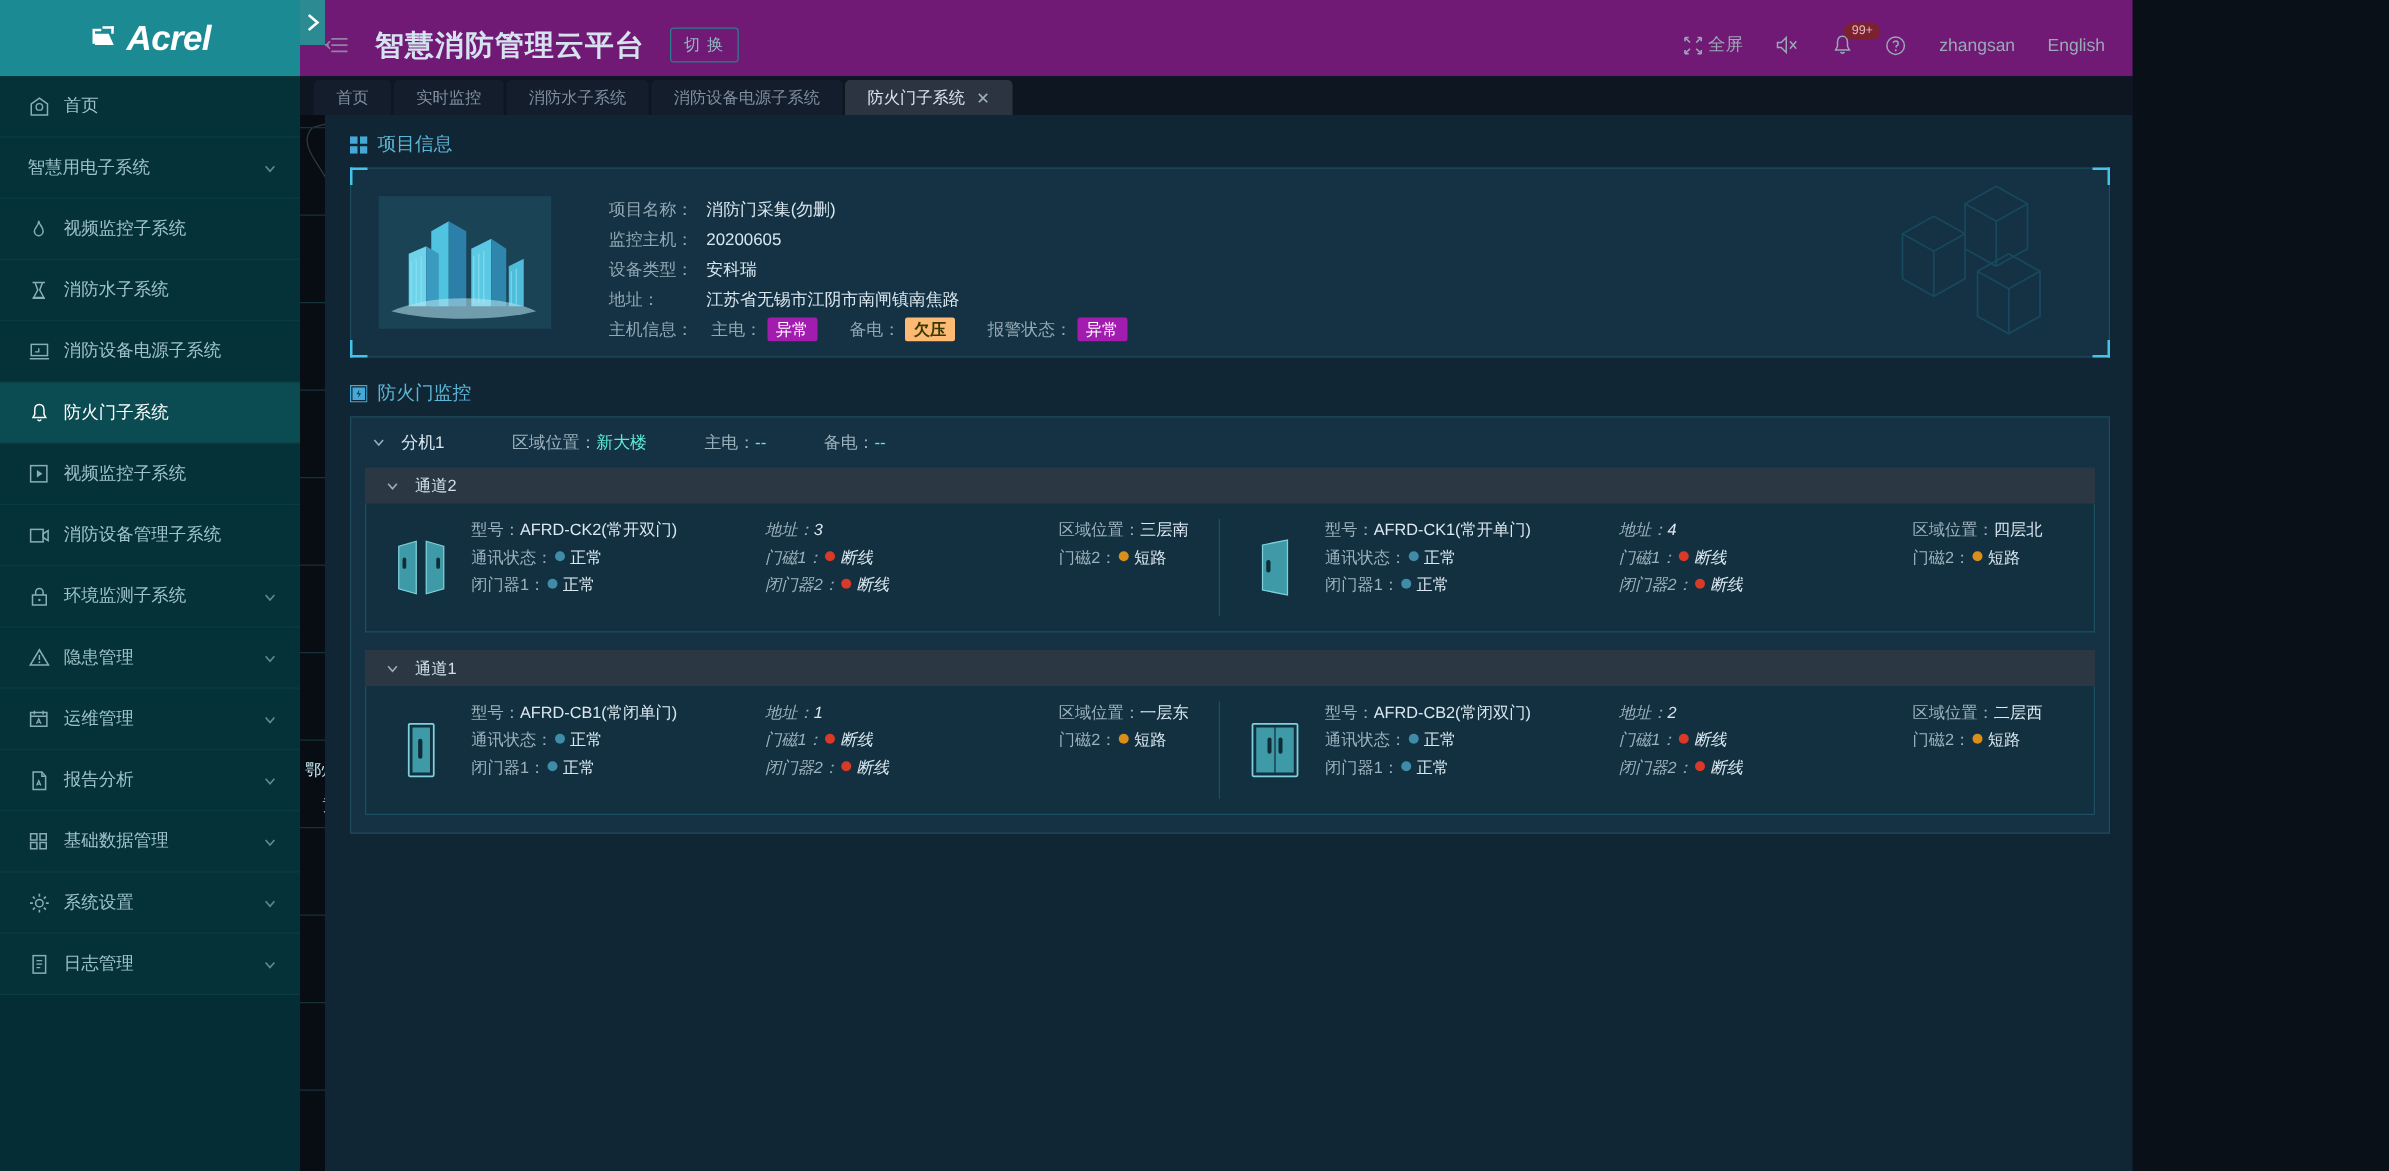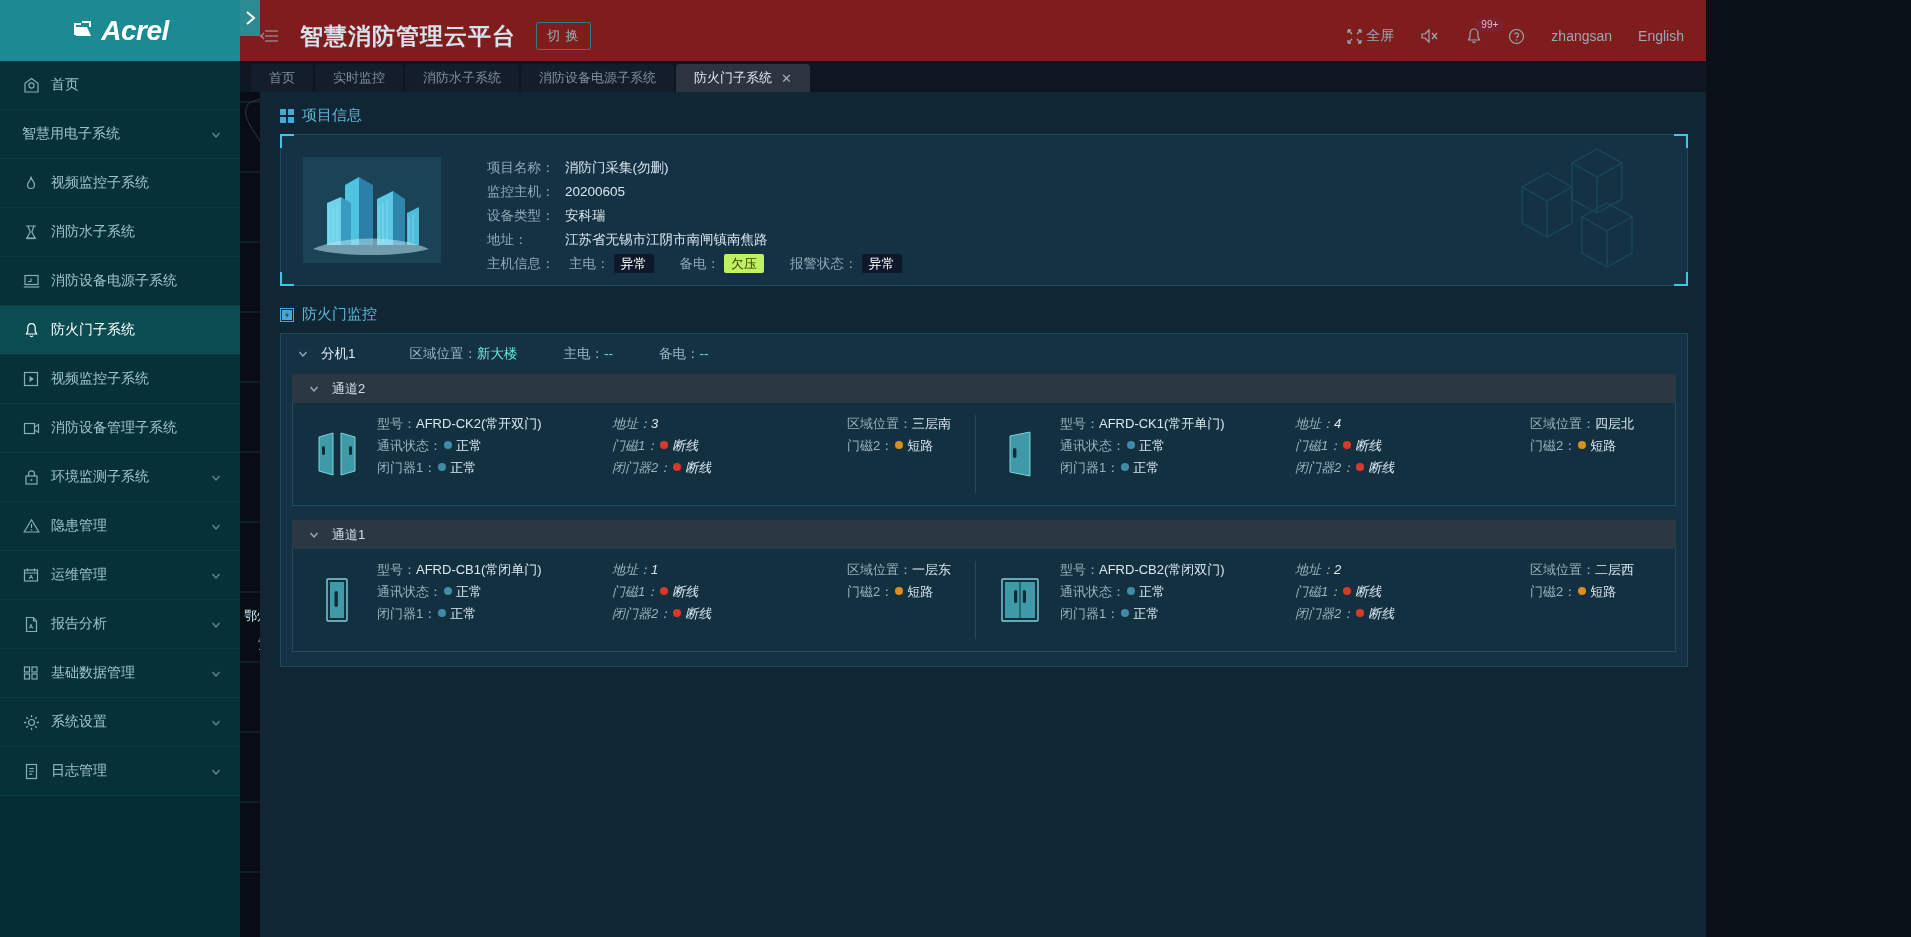--- a/index.html
+++ b/index.html
@@ -29,21 +29,21 @@
   .menu-item .mi-label { flex:1 1 auto; white-space:nowrap; }
   .menu-item .mi-arrow { width:12px; height:12px; flex:0 0 12px; opacity:.6; }
   .menu-item.no-icon .mi-label { padding-left:0; }
   .menu-item.active { background:#0b4b52; color:#ffffff; }
   .menu-item.active .mi-icon { opacity:1; }
   .menu-filler { background:#053239; flex:1 1 auto; }
 
   
   .right { flex:1 1 auto; position:relative; display:flex; flex-direction:column; background:#0d1824; }
 
-  .topbar { height:61px; background:#7f1d1d; display:flex; align-items:center; padding:11px 22px 0 18px;
+  .topbar { height:61px; background:#701a75; display:flex; align-items:center; padding:11px 22px 0 18px;
             position:relative; z-index:6; }
   .hamburger { width:22px; height:22px; margin-right:20px; cursor:pointer; opacity:.75; }
   .app-title { font-size:23px; color:#d5e3ee; font-weight:bold; letter-spacing:1px; }
   .switch-btn { margin-left:20px; border:1px solid #2a7f8c; color:#8fb8c2; font-size:13px;
                 padding:4px 10px; border-radius:3px; cursor:pointer; background:transparent; letter-spacing:1px; }
   .top-right { margin-left:auto; display:flex; align-items:center; gap:26px; }
   .top-item { display:flex; align-items:center; gap:4px; color:#9aa8b6; font-size:14px; cursor:pointer; position:relative; }
   .top-item svg { display:block; }
   .badge { position:absolute; top:-10px; left:9px; background:#7a2230; color:#e8b9c0; font-size:10px;
            border-radius:9px; padding:1px 6px; line-height:12px; }
@@ -86,22 +86,22 @@
 
   .proj-inner { display:flex; padding:22px 0 0 22px; position:relative; z-index:2; }
   .proj-thumb { width:138px; height:106px; background:#1a4356; flex:0 0 138px; position:relative;
                 overflow:hidden; }
   .proj-fields { margin-left:46px; }
   .pf-row { display:flex; align-items:center; height:21px; margin-bottom:3px; font-size:13.5px; }
   .pf-label { width:78px; color:#93a8b5; text-align:left; }
   .pf-val { color:#d8e6ef; }
   .pf-sub { color:#93a8b5; margin-left:4px; }
   .chip { display:inline-block; padding:1px 7px; font-size:13px; line-height:17px; color:#fff; border-radius:2px; }
-  .chip.red { background:#0f172a; }
-  .chip.yellow { background:#bef264; color:#3a3a00; }
+  .chip.red { background:#a21caf; }
+  .chip.yellow { background:#fdba74; color:#3a3a00;font-weight:bold; }
 
   
   .host-block { border:1px solid #1d4b5c; background:#143243; margin-bottom:14px; }
   .host-head { height:40px; display:flex; align-items:center; padding:16px 16px; font-size:13.5px;
                color:#cfe0ea; gap:0; }
   .chev { width:12px; height:12px; margin-right:12px; opacity:.7; flex:0 0 12px; }
   .host-name { margin-right:54px; color:#dbe8f1; }
   .host-f { margin-right:46px; color:#9db2bf; }
   .host-f b { font-weight:normal; color:#5eead4; }
 

